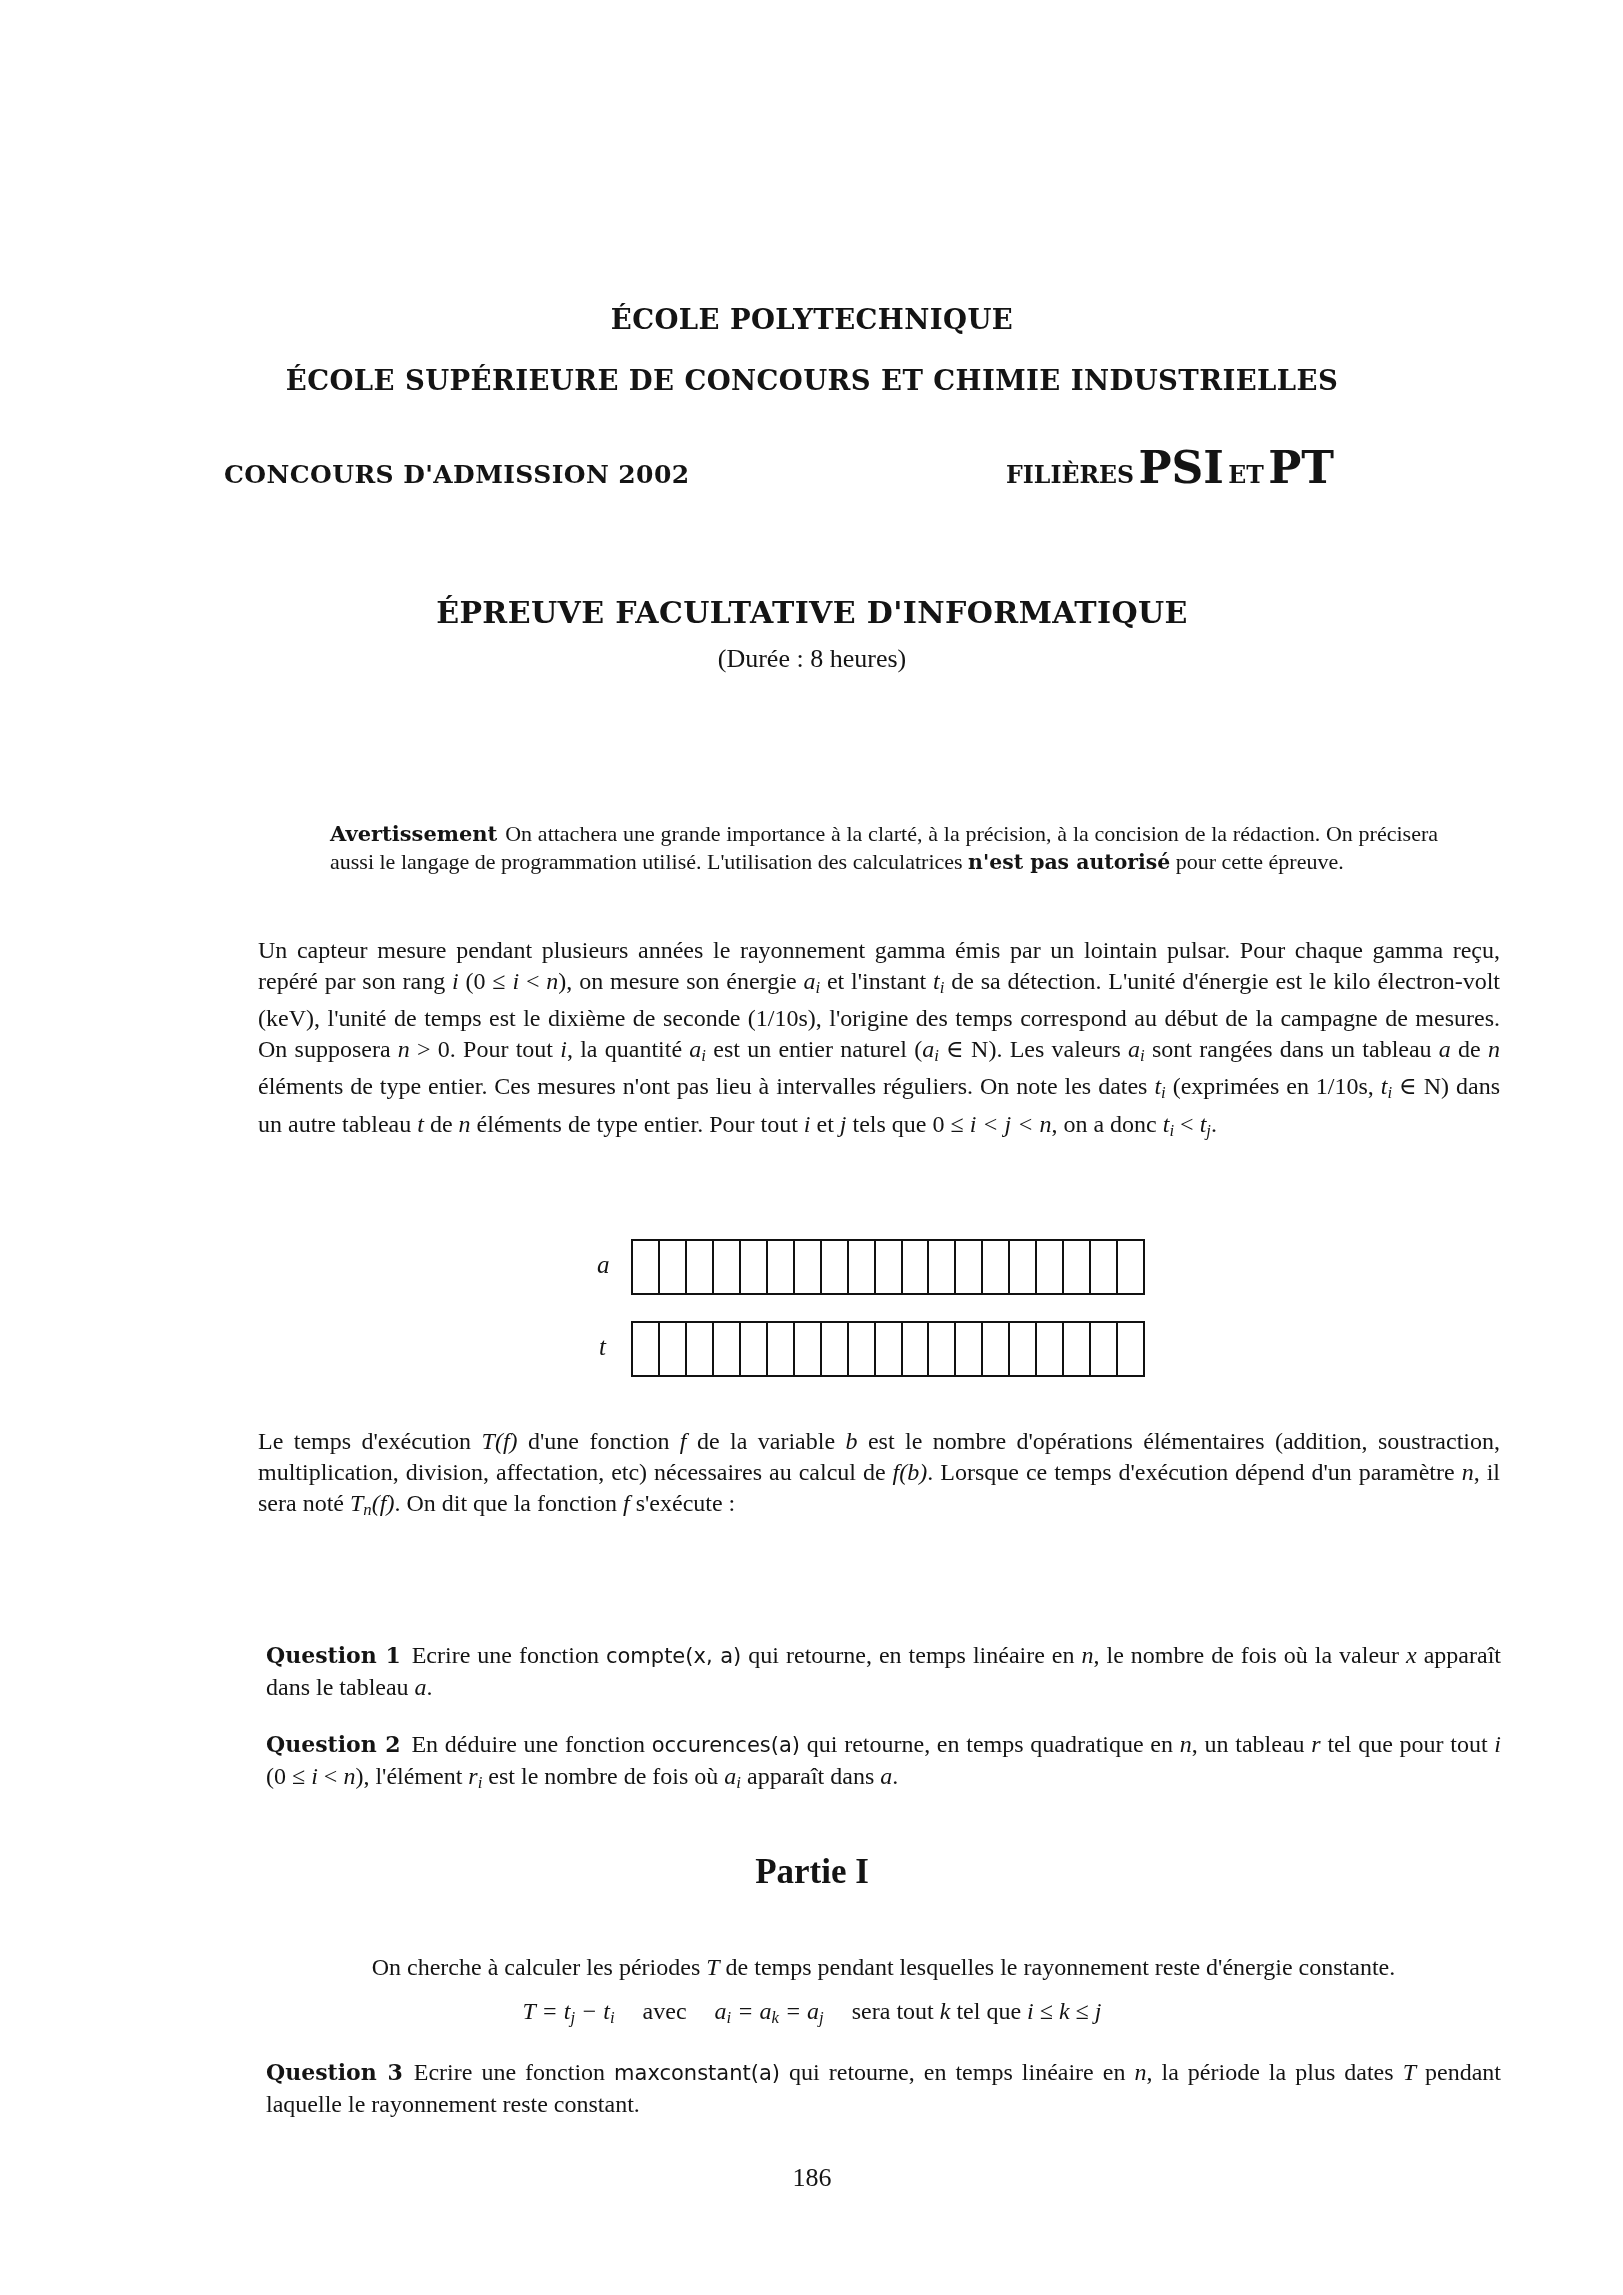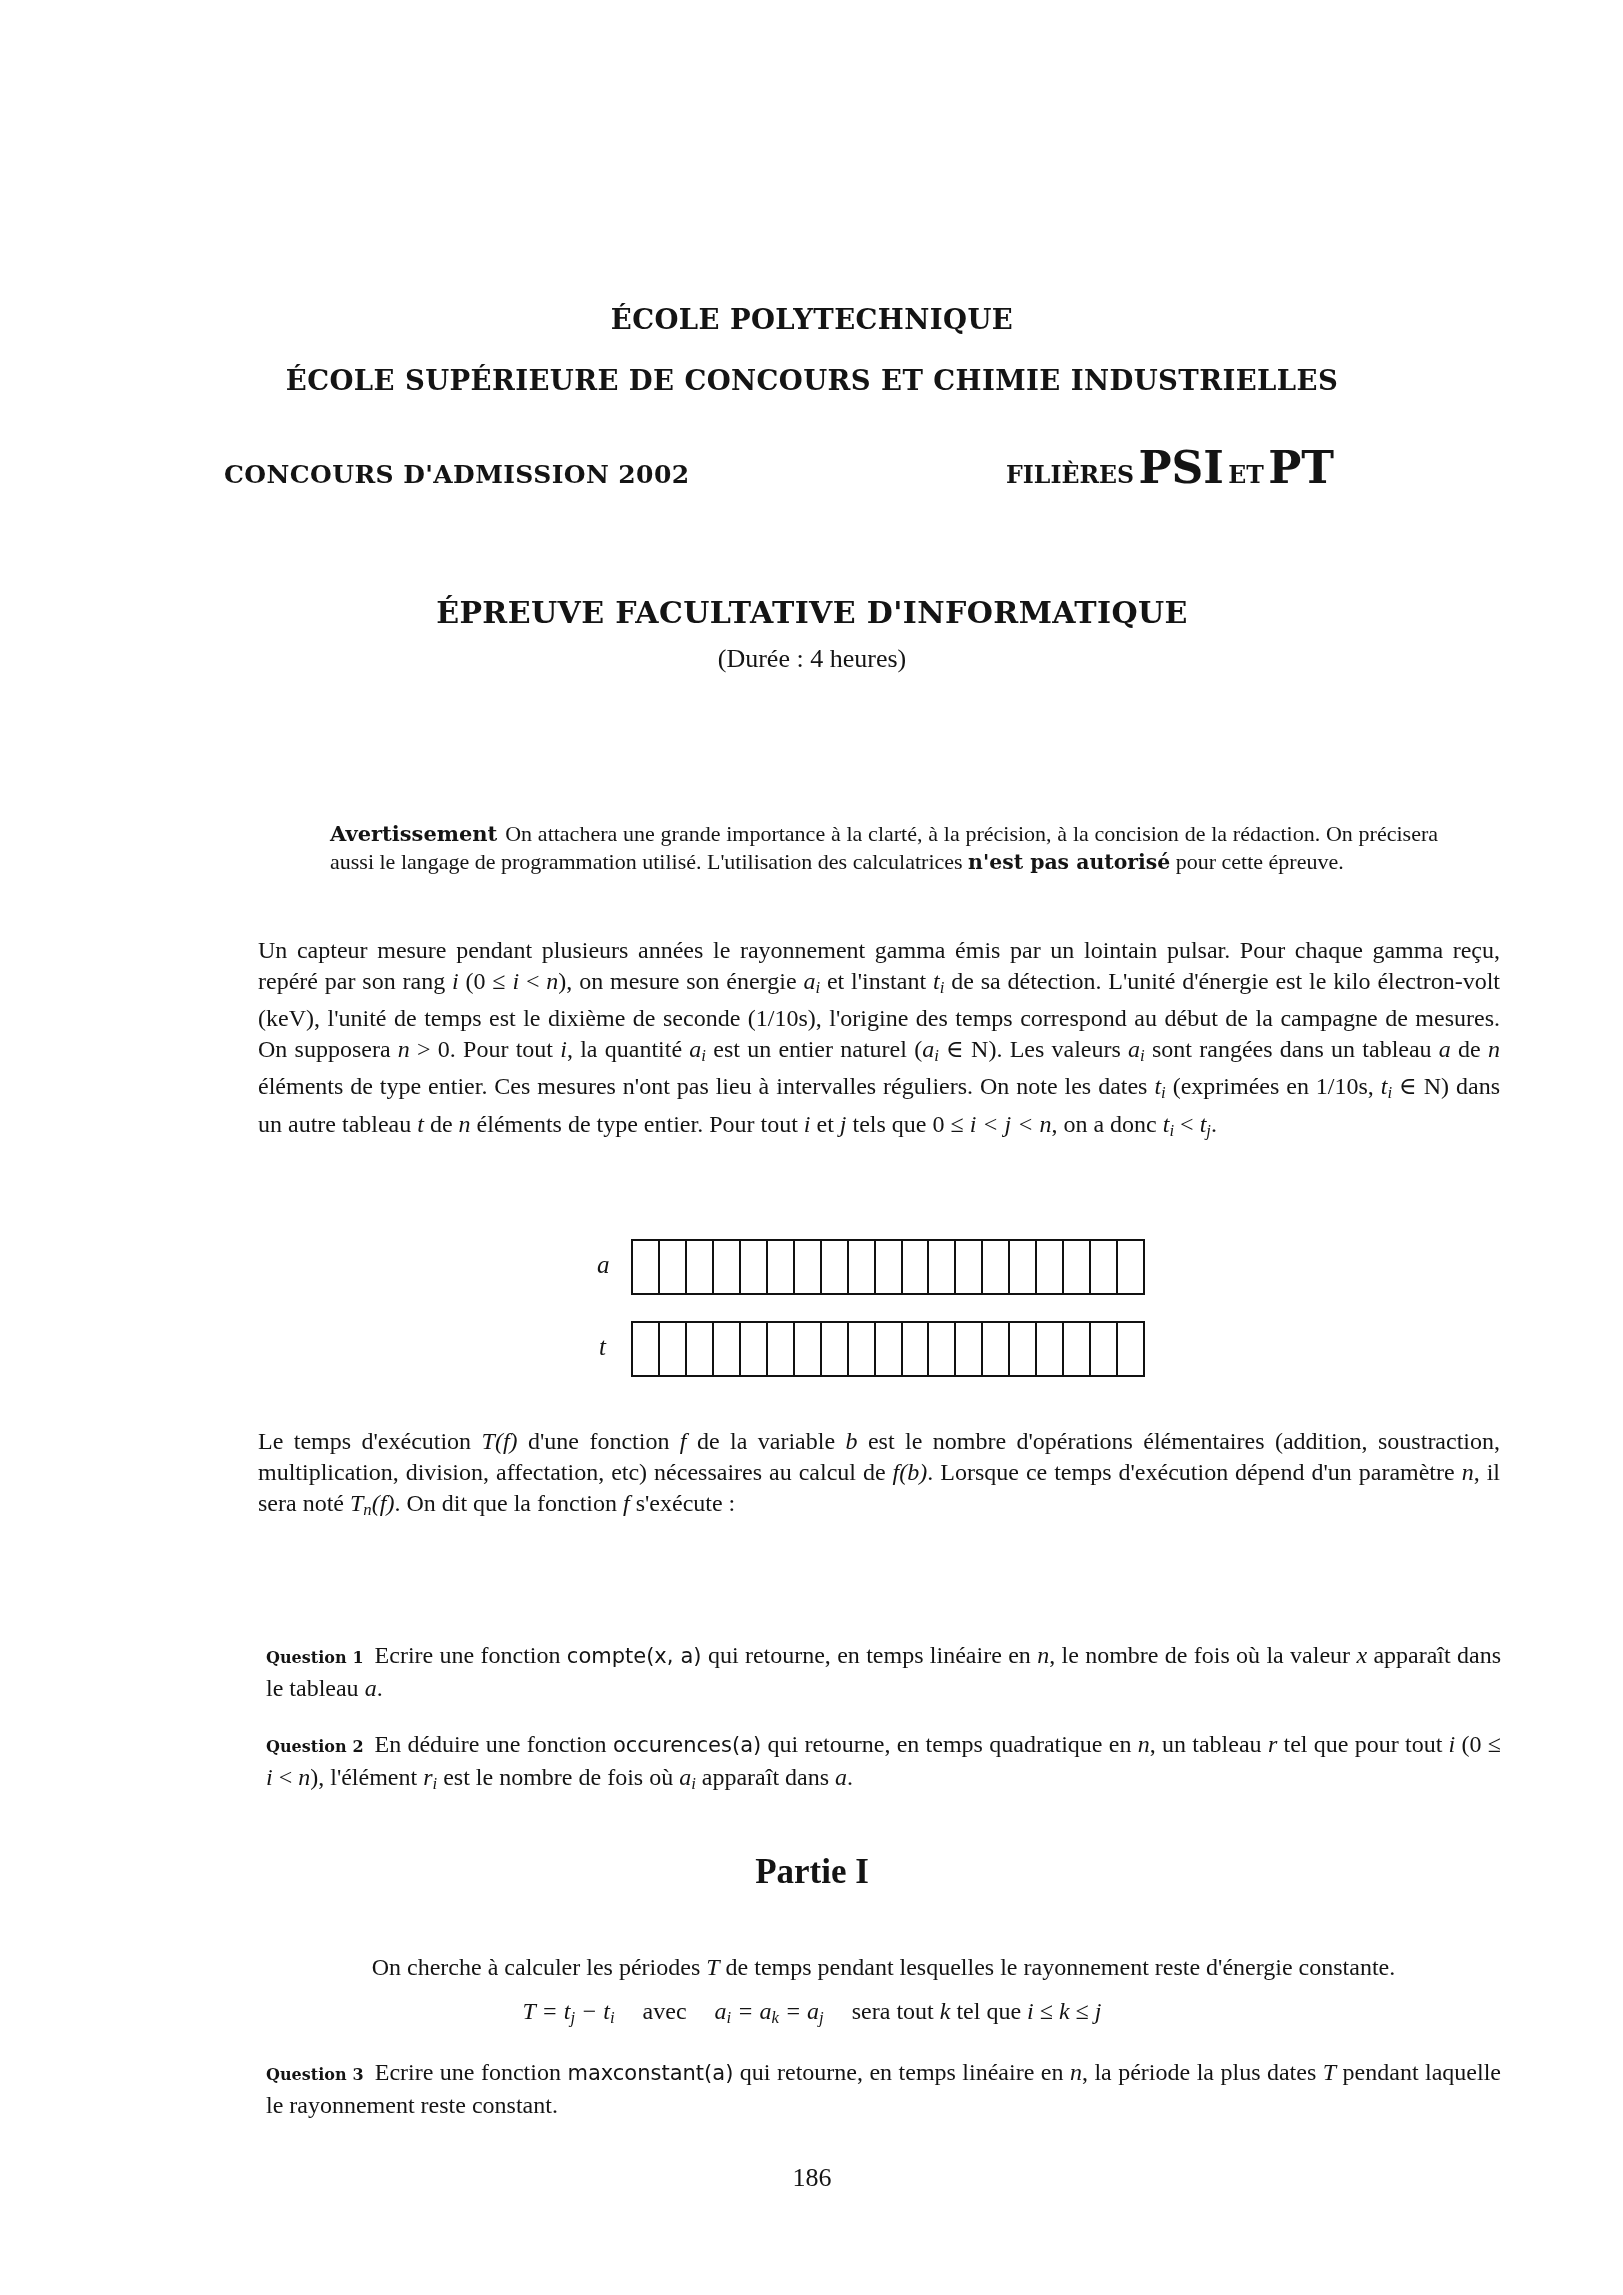--- a/index.html
+++ b/index.html
@@ -16,21 +16,21 @@
     font-size: 24px; line-height: 31px; text-align: justify;
   }
   .body-text p { margin: 0; }
   .small-text {
     font-family: "Liberation Serif", "DejaVu Serif", serif;
     font-size: 22px; line-height: 28px; text-align: justify;
   }
   i, .m { font-style: italic; }
   .bold { font-weight: bold; }
   .code { font-family: "DejaVu Sans", "Liberation Sans", sans-serif; font-size: 21px; }
-  .qlabel { font-weight: bold; font-family: "DejaVu Serif", serif; font-size: 16px; margin-right: 11px; }
+  .qlabel { font-weight: bold; font-family: "DejaVu Serif", serif; font-size: 22px; margin-right: 11px; }
   .array-row { display: flex; border: 2.4px solid #111; box-sizing: border-box; }
   .array-cell { flex: 1; border-right: 2px solid #111; height: 100%; box-sizing: border-box; }
   .array-cell:last-child { border-right: none; }
   .arr-label { font-family: "Liberation Serif", serif; font-style: italic; font-size: 25px; }
   .partie { font-family: "Liberation Serif", "DejaVu Serif", serif; font-size: 35px; font-weight: bold; }
   .list-item { display: block; }
   .sub { font-size: 0.7em; vertical-align: -0.25em; font-style: italic; }
   .sup { font-size: 0.7em; vertical-align: 0.55em; }
 </style>
 </head>
@@ -41,21 +41,21 @@
 
 <div class="abs hdr" style="top:460px; left:224px; font-size:25px;">CONCOURS D'ADMISSION 2002</div>
 <div class="abs" style="top:442px; left:1006px; font-weight:bold; white-space:nowrap;">
   <span style="font-size:23.6px;">FILIÈRES</span>
   <span style="font-size:44px;">PSI</span>
   <span style="font-size:23.6px;">ET</span>
   <span style="font-size:44px;">PT</span>
 </div>
 
 <div class="abs center hdr" style="top:595px; font-size:30px;">ÉPREUVE FACULTATIVE D'INFORMATIQUE</div>
-<div class="abs center" style="top:644px; font-family:'Liberation Serif',serif; font-size:26px;">(Durée : 4 heures)</div>
+<div class="abs center" style="top:644px; font-family:'Liberation Serif',serif; font-size:26px;">(Durée : 8 heures)</div>
 
 <div class="abs small-text" style="top:820px; left:330px; width:1108px;">
   <span class="bold" style="font-family:'DejaVu Serif',serif; font-size:21px; margin-right:7.9px;">Avertissement</span><span>On attachera une grande importance à la clarté, à la précision, à la concision de la rédaction. On précisera aussi le langage de programmation utilisé. L'utilisation des calculatrices </span><span class="bold" style="font-family:'DejaVu Serif',serif; font-size:20.4px;">n'est pas autorisé</span><span> pour cette épreuve.</span>
 </div>
 
 <div class="abs body-text" style="top:935px; left:258px; width:1242px;">
   <p>
     <span>Un capteur mesure pendant plusieurs années le rayonnement gamma émis par un lointain pulsar. Pour chaque gamma reçu, repéré par son rang </span><i>i</i><span> (0 ≤ </span><i>i</i><span> &lt; </span><i>n</i><span>), on mesure son énergie </span><i>a</i><span class="sub">i</span><span> et l'instant </span><i>t</i><span class="sub">i</span><span> de sa détection. L'unité d'énergie est le kilo électron-volt (keV), l'unité de temps est le dixième de seconde (1/10s), l'origine des temps correspond au début de la campagne de mesures. On supposera </span><i>n</i><span> &gt; 0. Pour tout </span><i>i</i><span>, la quantité </span><i>a</i><span class="sub">i</span><span> est un entier naturel (</span><i>a</i><span class="sub">i</span><span> ∈ N). Les valeurs </span><i>a</i><span class="sub">i</span><span> sont rangées dans un tableau </span><i>a</i><span> de </span><i>n</i><span> éléments de type entier. Ces mesures n'ont pas lieu à intervalles réguliers. On note les dates </span><i>t</i><span class="sub">i</span><span> (exprimées en 1/10s, </span><i>t</i><span class="sub">i</span><span> ∈ N) dans un autre tableau </span><i>t</i><span> de </span><i>n</i><span> éléments de type entier. Pour tout </span><i>i</i><span> et </span><i>j</i><span> tels que 0 ≤ </span><i>i &lt; j &lt; n</i><span>, on a donc </span><i>t</i><span class="sub">i</span><span> &lt; </span><i>t</i><span class="sub">j</span><span>.</span>
   </p>
 </div>

